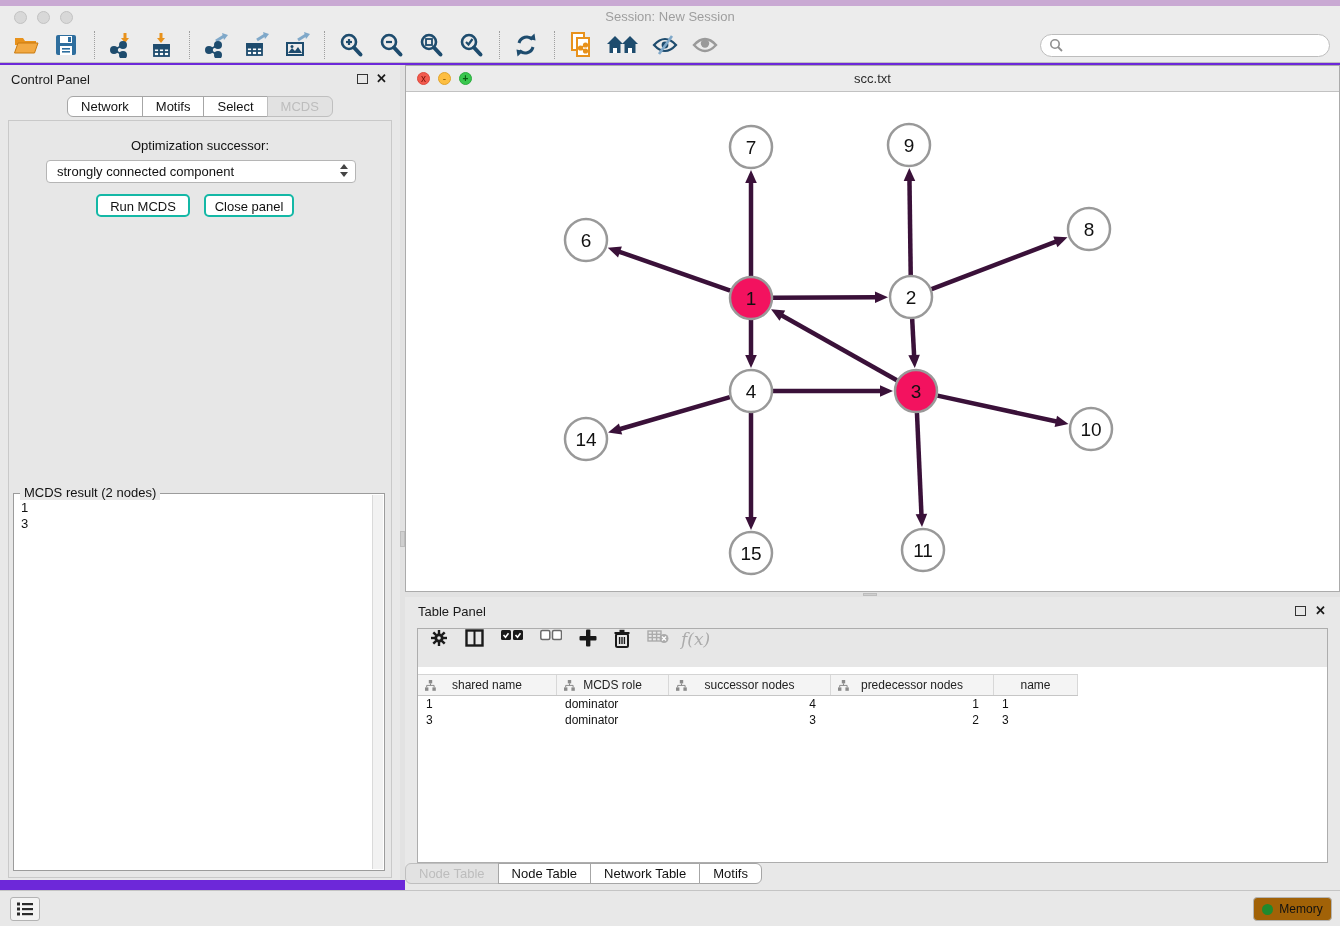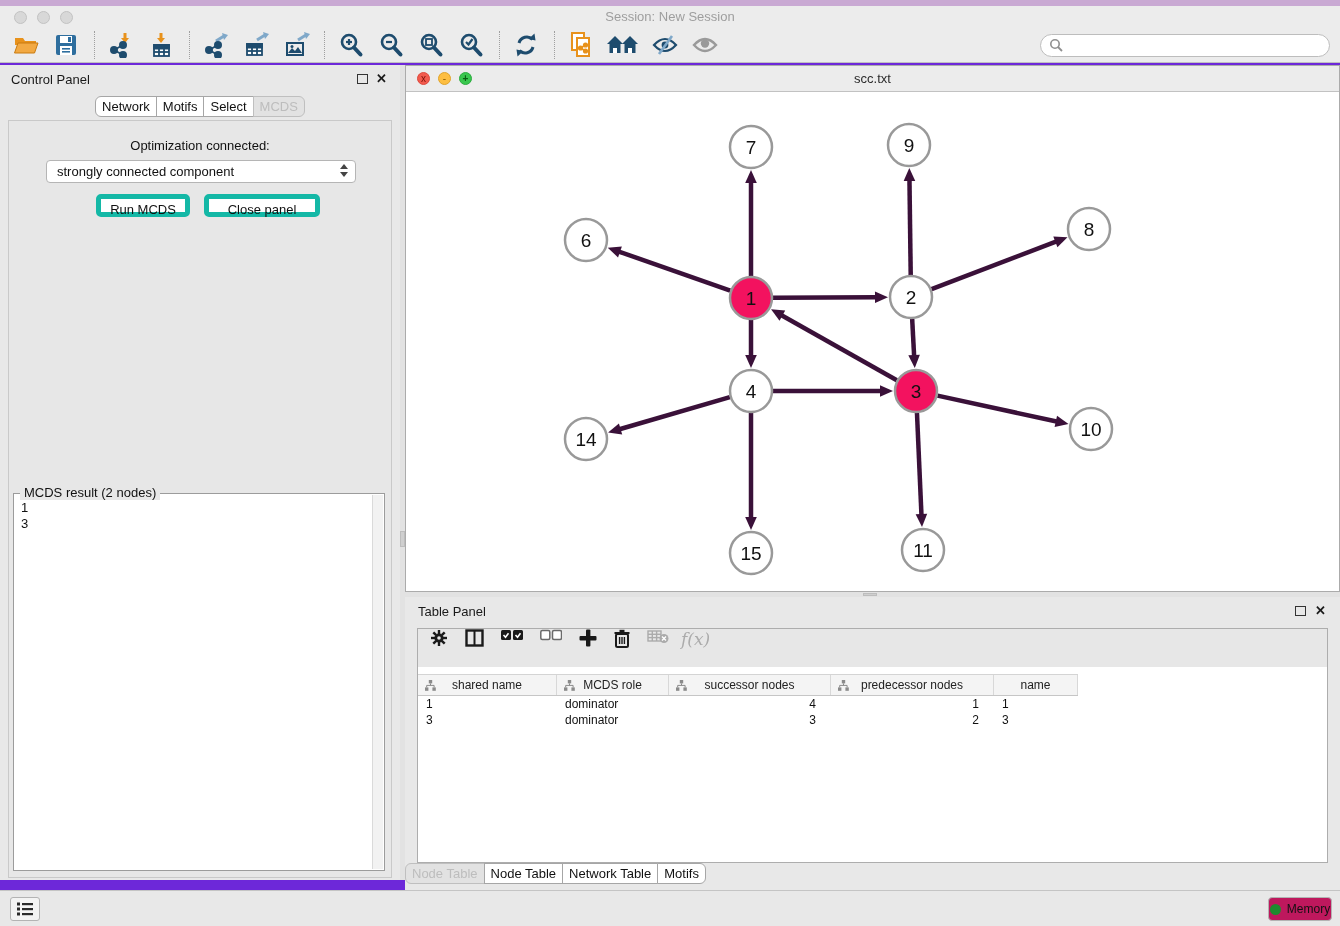--- a/index.html
+++ b/index.html
@@ -24,34 +24,34 @@
   
   #control-panel { position:absolute; left:0; top:2px; width:400px; height:815px; background:#E8E8E8; }
   .panel-header { position:relative; height:30px; }
   .panel-title { position:absolute; left:11px; top:7px; font-size:13px; color:#1A1A1A; }
   .float-box { position:absolute; top:9px; width:11px; height:10px; border:1.5px solid #333; }
   .close-x { position:absolute; top:6px; font-size:13px; font-weight:bold; color:#1A1A1A; }
   #cp-float { right:32px; } #cp-close { right:13px; }
 
   .tabs-row { position:absolute; display:flex; }
   #cp-tabs { top:31px; left:0; right:0; justify-content:center; }
-  .tab { height:21px; padding:2px 6px; font-size:13px; background:#FFF; color:#111; border:1px solid #A6A6A6; margin-left:-1px; line-height:16px; }
+  .tab { height:21px; padding:2px 13px; font-size:13px; background:#FFF; color:#111; border:1px solid #A6A6A6; margin-left:-1px; line-height:16px; }
   .tab.first { border-radius:6px 0 0 6px; margin-left:0; }
   .tab.last { border-radius:0 6px 6px 0; }
   .tab.sel-disabled { background:#E2E2E2; color:#BDBDBD; border-color:#BFBFBF; }
 
   #cp-content { position:absolute; left:8px; right:8px; top:55px; bottom:2px; background:#E7E7E7; border:1px solid #C9C9C9; }
   #opt-label { position:absolute; top:17px; left:0; width:100%; text-align:center; font-size:13px; color:#111; }
   #criterion-select { position:absolute; top:39px; left:37px; width:310px; height:23px; background:#FFF; border:1px solid #B5B5B5; border-radius:4px; display:flex; align-items:center; padding-left:10px; font-size:13px; color:#111; }
   #criterion-stepper { position:absolute; right:7px; top:3px; display:flex; flex-direction:column; align-items:center; }
   #criterion-stepper .up { width:0; height:0; border-left:4px solid transparent; border-right:4px solid transparent; border-bottom:5px solid #444; margin-bottom:3px; }
   #criterion-stepper .down { width:0; height:0; border-left:4px solid transparent; border-right:4px solid transparent; border-top:5px solid #444; }
-  .cp-btn { position:absolute; top:73px; height:23px; background:#FFF; border:5px solid #14b8a6; border-radius:5px; font-size:13px; color:#111; text-align:center; line-height:21px; }
+  .cp-btn { position:absolute; top:73px; height:23px; background:#FFF; border:2px solid #14b8a6; border-radius:5px; font-size:13px; color:#111; text-align:center; line-height:21px; }
   #run-btn { left:87px; width:94px; }
-  #closepanel-btn { left:195px; width:116px; }
+  #closepanel-btn { left:195px; width:90px; }
 
   #result-fieldset { position:absolute; left:4px; right:6px; top:372px; bottom:6px; border:1px solid #9C9C9C; background:#FFF; }
   #result-legend { position:absolute; top:-9px; left:6px; background:#E7E7E7; padding:0 4px; font-size:13px; color:#111; }
   #result-lines { position:absolute; left:0; top:1px; right:13px; bottom:1px; padding:5px 0 0 7px; font-size:13px; line-height:16px; color:#111; }
   #result-scroll { position:absolute; top:1px; right:1px; bottom:1px; width:11px; background:#F2F2F2; border-left:1px solid #DADADA; }
 
   
   #v-divider { position:absolute; left:400px; top:2px; width:5px; height:815px; background:#E2E2E2; }
   #v-grip { position:absolute; left:0; top:466px; width:5px; height:16px; background:#CFCFCF; border:1px solid #BDBDBD; }
   #h-divider { position:absolute; left:405px; top:529px; width:935px; height:5px; background:#E2E2E2; }
@@ -79,21 +79,21 @@
   .th-tree { position:absolute; left:7px; top:5px; }
   .t-row { position:absolute; left:0; height:16px; display:flex; font-size:12px; color:#111; }
   .td { overflow:hidden; white-space:nowrap; }
   .td.al { padding-left:8px; text-align:left; }
   .td.ar { padding-right:15px; text-align:right; }
   #tp-tabs { bottom:6px; left:0; right:0; justify-content:flex-start; }
 
   
   #statusbar { position:absolute; bottom:0; left:0; width:1340px; height:36px; background:#E8E8E8; border-top:1px solid #C4C4C4; }
   #list-btn { position:absolute; left:10px; top:6px; width:30px; height:24px; background:#F3F3F3; border:1px solid #B3B3B3; border-radius:3px; display:flex; align-items:center; justify-content:center; }
-  #memory-btn { position:absolute; right:8px; top:6px; height:24px; width:64px; background:#be185d; border:1px solid #B3B3B3; border-radius:4px; display:flex; align-items:center; justify-content:center; font-size:12px; color:#111; }
+  #memory-btn { position:absolute; right:8px; top:6px; height:24px; width:79px; background:#a16207; border:1px solid #B3B3B3; border-radius:4px; display:flex; align-items:center; justify-content:center; font-size:12px; color:#111; }
   #memory-dot { width:11px; height:11px; border-radius:50%; background:#1F8A2E; margin-right:6px; }
 </style>
 </head>
 <body>
 
 <div id="app">
 
   <div id="top-strip"></div>
 
   <div id="titlebar">
@@ -274,21 +274,21 @@
         <span class="float-box" id="cp-float"></span>
         <span class="close-x" id="cp-close">✕</span>
       </div>
       <div class="tabs-row" id="cp-tabs">
         <span class="tab first">Network</span>
         <span class="tab">Motifs</span>
         <span class="tab">Select</span>
         <span class="tab last sel-disabled">MCDS</span>
       </div>
       <div id="cp-content">
-        <div id="opt-label">Optimization connected:</div>
+        <div id="opt-label">Optimization successor:</div>
         <div id="criterion-select">
           <span>strongly connected component</span>
           <span id="criterion-stepper">
               <span class="up"></span>
               <span class="down"></span>
             </span>
         </div>
         <span class="cp-btn" id="run-btn">Run MCDS</span>
         <span class="cp-btn" id="closepanel-btn">Close panel</span>
         <div id="result-fieldset">

